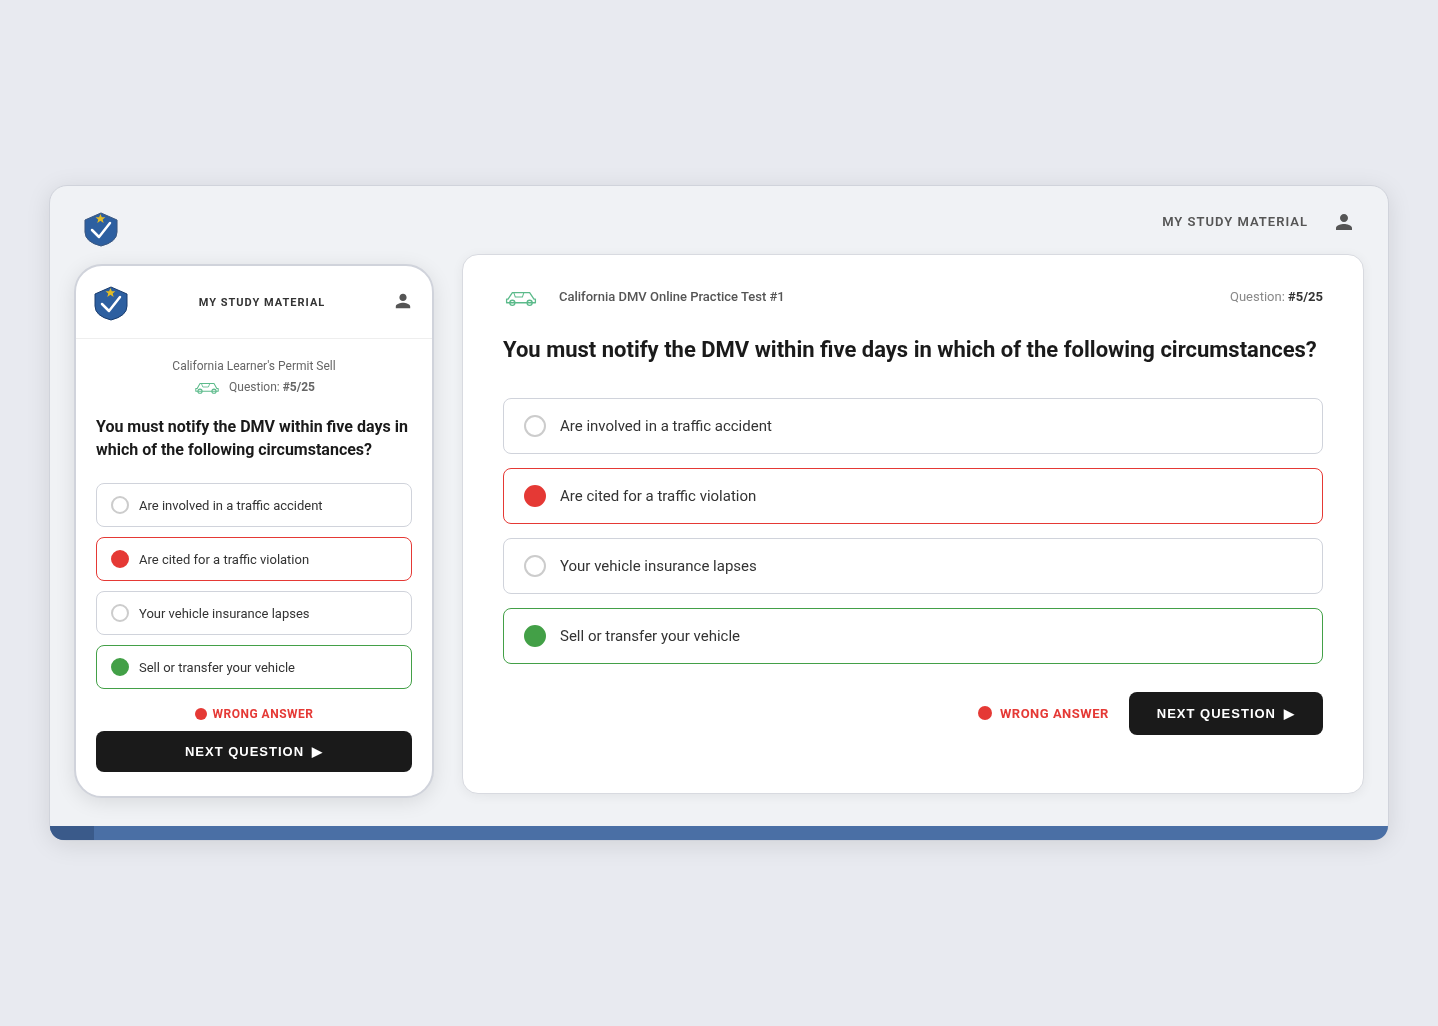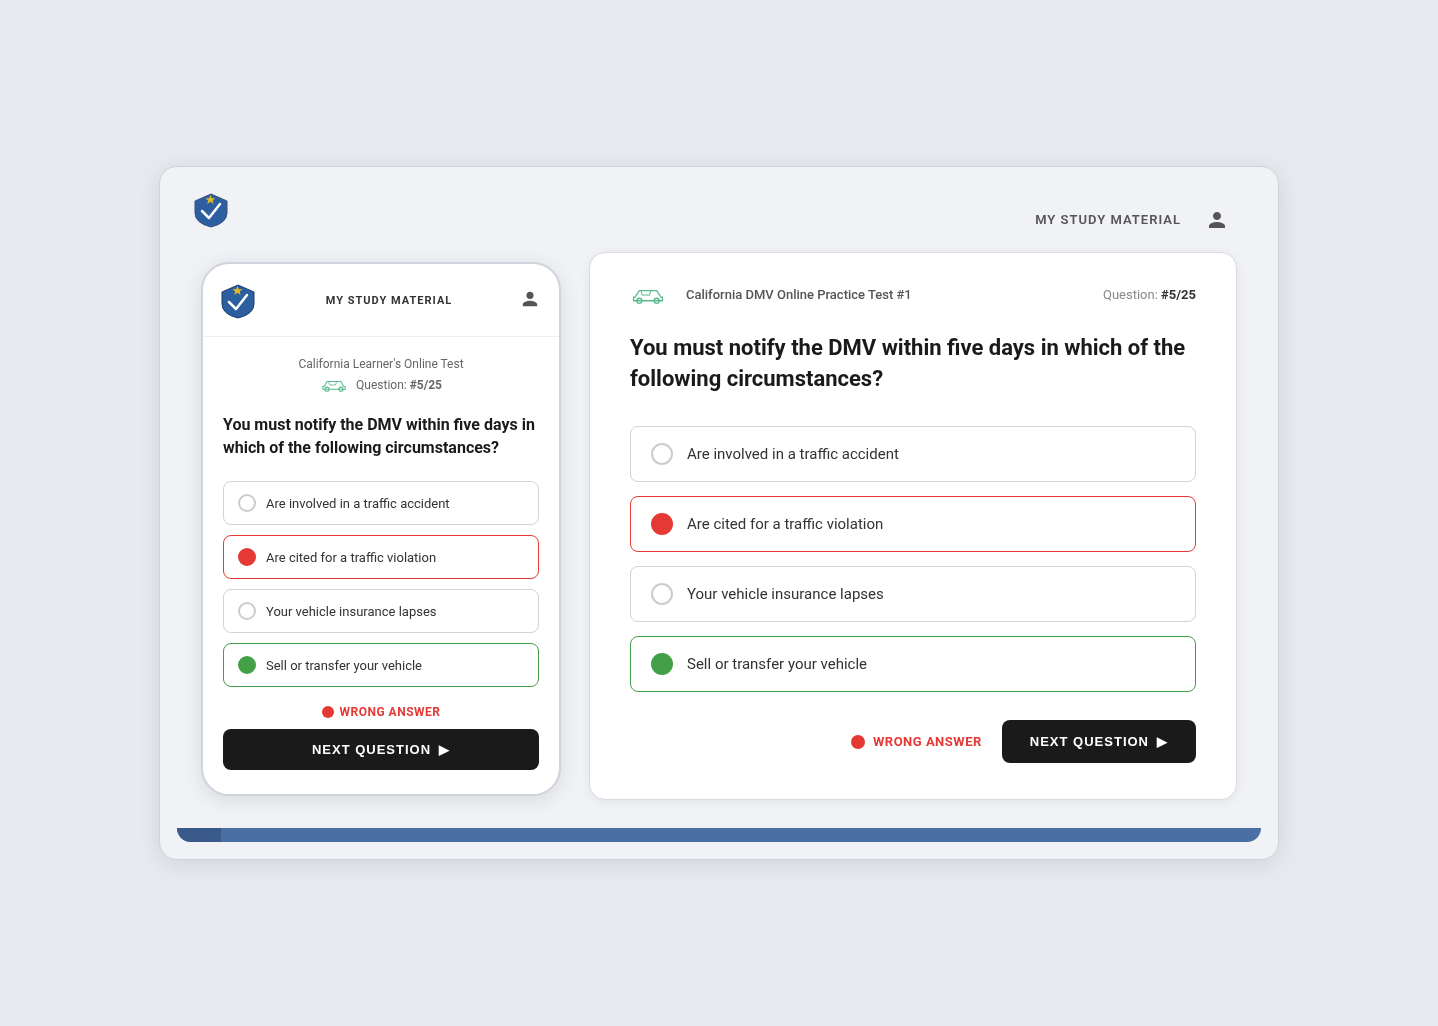--- a/index.html
+++ b/index.html
@@ -8,25 +8,25 @@
       font-family: -apple-system, BlinkMacSystemFont, 'Segoe UI', Roboto, sans-serif;
       display: flex;
       align-items: center;
       justify-content: center;
       min-height: 100vh;
       width: 1438px;
       min-height: 1026px;
     }
 
     .outer-container {
-      width: 1120px;
+      width: 1340px;
       background: #f0f2f5;
       border-radius: 18px;
       border: 1.5px solid #d0d3db;
-      padding: 41px;
+      padding: 24px;
       position: relative;
       box-shadow: 0 4px 24px rgba(0,0,0,0.10);
     }
 
     
     .top-nav {
       display: flex;
       align-items: center;
       justify-content: flex-end;
       padding: 0 8px 20px 8px;
@@ -408,21 +408,21 @@
         </svg>
         <span class="phone-title">MY STUDY MATERIAL</span>
         <div class="phone-user-icon">
           <svg width="18" height="18" viewBox="0 0 24 24" fill="#555">
               <path d="M12 12c2.7 0 4.8-2.1 4.8-4.8S14.7 2.4 12 2.4 7.2 4.5 7.2 7.2 9.3 12 12 12zm0 2.4c-3.2 0-9.6 1.6-9.6 4.8v2.4h19.2v-2.4c0-3.2-6.4-4.8-9.6-4.8z"></path>
             </svg>
         </div>
       </div>
 
       <div class="phone-body">
-        <div class="phone-test-label">California Learner's Online Test</div>
+        <div class="phone-test-label">California Learner's Permit Sell</div>
         <div class="phone-test-meta">
 
           <svg width="28" height="16" viewBox="0 0 40 20">
             <path d="M6 12 L10 5 L30 5 L34 12 L36 12 L36 16 L4 16 L4 12 Z" fill="none" stroke="#5bba8a" stroke-width="1.5" stroke-linejoin="round"></path>
             <circle cx="10" cy="16" r="3" fill="none" stroke="#5bba8a" stroke-width="1.5"></circle>
             <circle cx="30" cy="16" r="3" fill="none" stroke="#5bba8a" stroke-width="1.5"></circle>
             <path d="M12 5 L14 10 L22 10 L24 5" fill="none" stroke="#5bba8a" stroke-width="1.2"></path>
           </svg>
           <span style="font-size:12px;color:#666;">
             <span>Question:</span>

